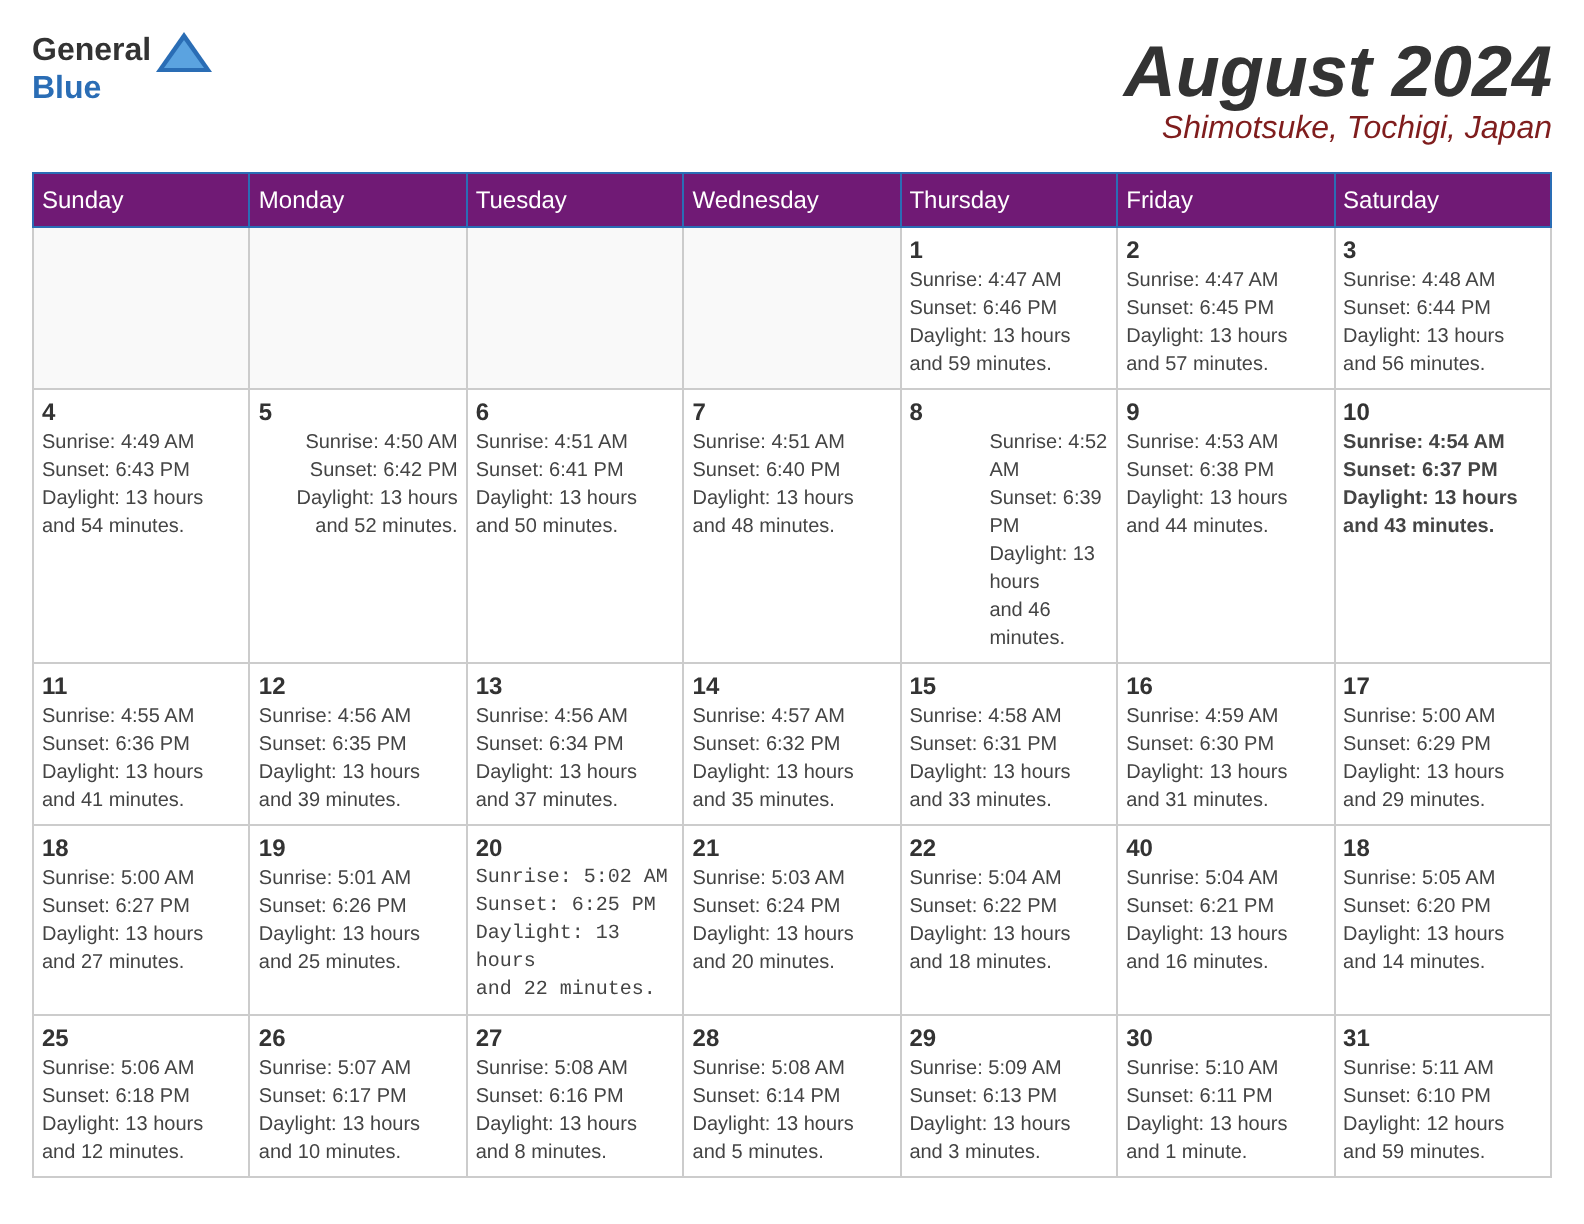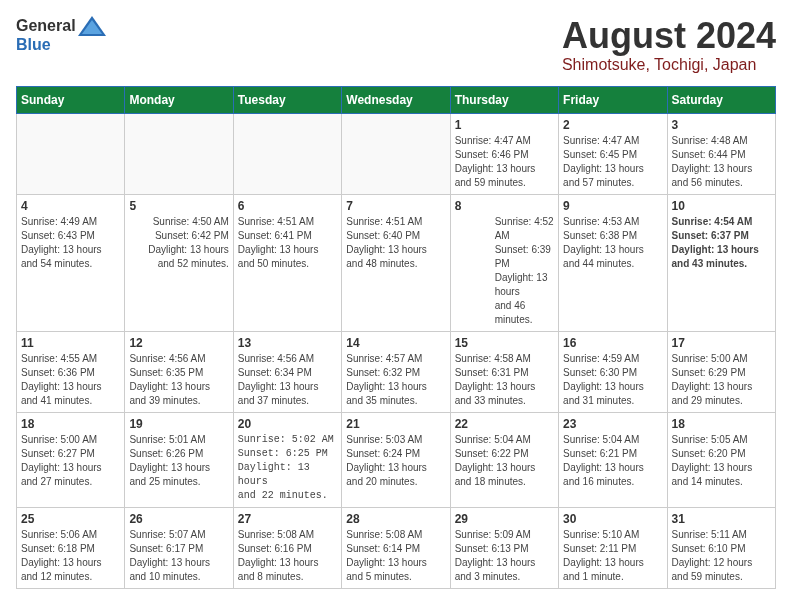--- a/index.html
+++ b/index.html
@@ -34,43 +34,45 @@
       font-size: 16px;
       font-weight: bold;
       color: #2a6db5;
     }
     .logo-icon {
       width: 28px;
       height: 20px;
       margin-left: 2px;
     }
     .title-area {
+      text-align: right;
+      font-style: italic;
     }
     .month-year {
       font-size: 36px;
       font-weight: bold;
       color: #333;
       line-height: 1.1;
     }
     .location {
       font-size: 16px;
       color: #7f1d1d;
     }
     .calendar {
       width: 100%;
       border-collapse: collapse;
       font-size: 11px;
     }
     .calendar th {
-      background-color: #15803d;
+      background-color: #701a75;
       color: #fff;
       padding: 6px 4px;
       text-align: left;
       font-size: 12px;
-      font-weight: bold;
+      font-weight: normal;
       border: 1px solid #2a6db5;
     }
     .calendar td {
       border: 1px solid #ccc;
       vertical-align: top;
       padding: 4px;
       width: calc(100% / 7);
       min-height: 80px;
       color: #333;
       background: #fff;
@@ -282,21 +284,21 @@
 and 20 minutes.</div>
         </td>
         <td>
           <div class="day-number">22</div>
           <div class="day-info" style="white-space: pre-line;">Sunrise: 5:04 AM
 Sunset: 6:22 PM
 Daylight: 13 hours
 and 18 minutes.</div>
         </td>
         <td>
-          <div class="day-number">23</div>
+          <div class="day-number">40</div>
           <div class="day-info" style="white-space: pre-line;">Sunrise: 5:04 AM
 Sunset: 6:21 PM
 Daylight: 13 hours
 and 16 minutes.</div>
         </td>
         <td>
           <div class="day-number">18</div>
           <div class="day-info" style="white-space: pre-line;">Sunrise: 5:05 AM
 Sunset: 6:20 PM
 Daylight: 13 hours
@@ -335,21 +337,21 @@
         <td>
           <div class="day-number">29</div>
           <div class="day-info" style="white-space: pre-line;">Sunrise: 5:09 AM
 Sunset: 6:13 PM
 Daylight: 13 hours
 and 3 minutes.</div>
         </td>
         <td>
           <div class="day-number">30</div>
           <div class="day-info" style="white-space: pre-line;">Sunrise: 5:10 AM
-Sunset: 2:11 PM
+Sunset: 6:11 PM
 Daylight: 13 hours
 and 1 minute.</div>
         </td>
         <td>
           <div class="day-number">31</div>
           <div class="day-info" style="white-space: pre-line;">Sunrise: 5:11 AM
 Sunset: 6:10 PM
 Daylight: 12 hours
 and 59 minutes.</div>
         </td>

